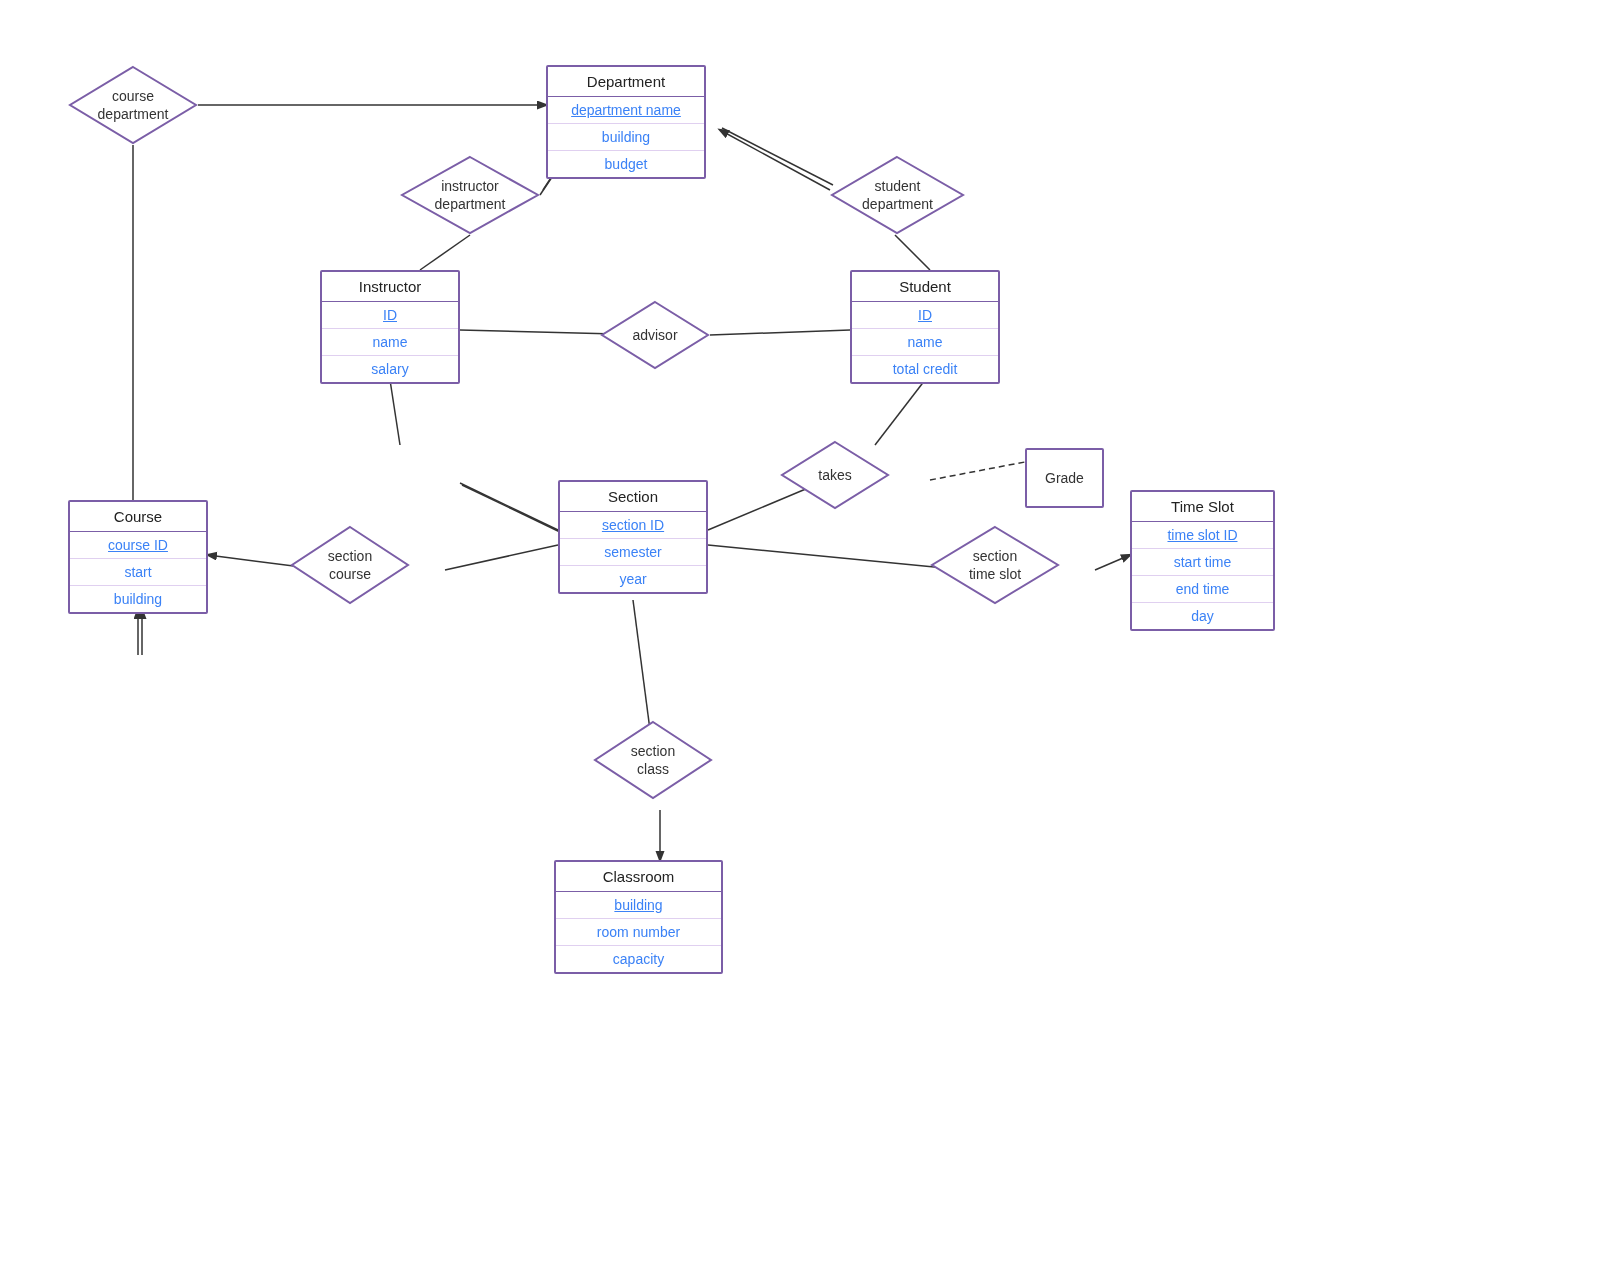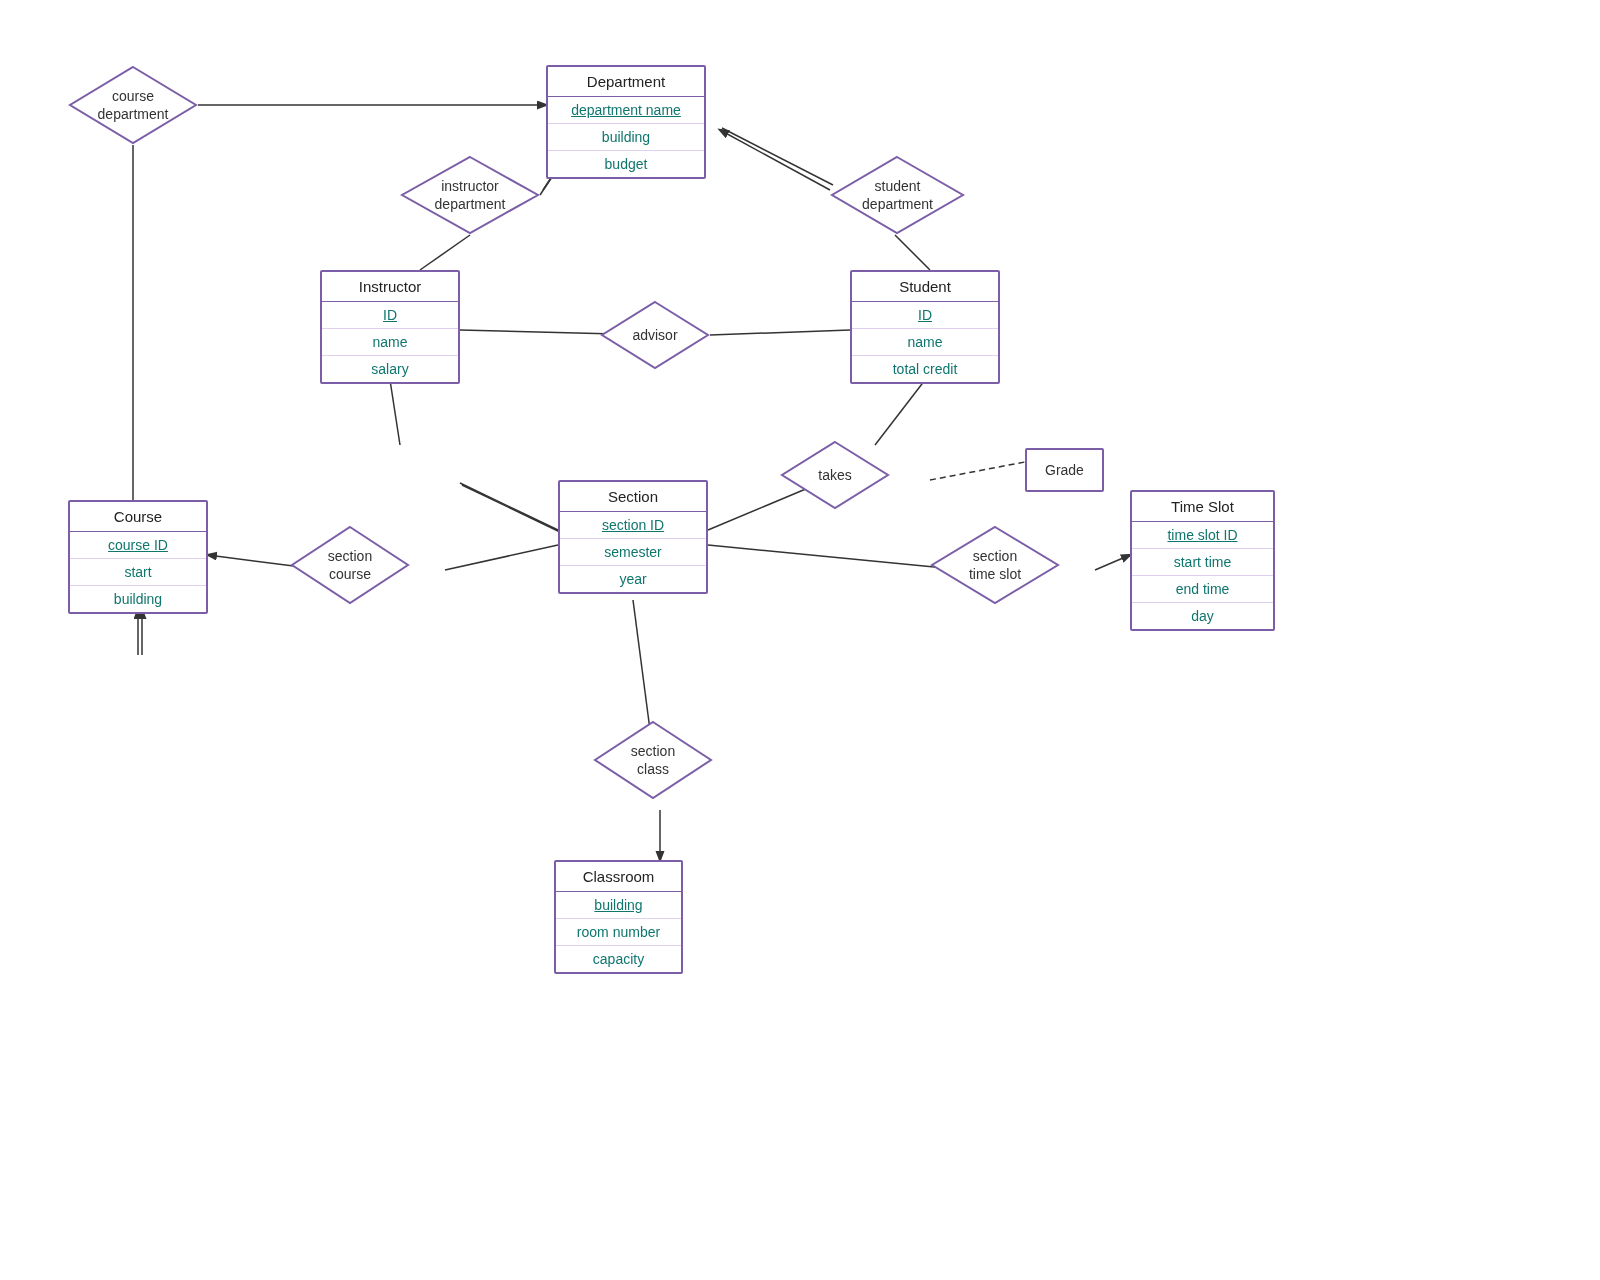--- a/index.html
+++ b/index.html
@@ -35,21 +35,21 @@
     .entity .entity-title {
       padding: 6px 12px;
       font-size: 15px;
       font-weight: 500;
       color: #222;
       border-bottom: 1px solid #7b5ea7;
     }
     .entity .entity-attr {
       padding: 5px 8px;
       font-size: 14px;
-      color: #0f766e;
+      color: #3b82f6;
       border-bottom: 1px solid #e0d0f0;
     }
     .entity .entity-attr:last-child {
       border-bottom: none;
     }
     .entity .entity-attr.pk {
       text-decoration: underline;
     }
     
     .diamond-wrap {
@@ -78,21 +78,21 @@
       font-size: 14px;
       color: #333;
       text-align: center;
       line-height: 1.3;
     }
     
     .grade-box {
       position: absolute;
       border: 2px solid #7b5ea7;
       background: #fff;
-      padding: 12px 18px;
+      padding: 20px 18px;
       font-size: 14px;
       color: #333;
       border-radius: 2px;
     }
   </style>
 </head>
 <body>
 
 <div class="diagram">
 
@@ -183,21 +183,21 @@
   </div>
 
   <div class="entity" style="left:1130px; top:490px; width:145px;">
     <div class="entity-title">Time Slot</div>
     <div class="entity-attr pk">time slot ID</div>
     <div class="entity-attr">start time</div>
     <div class="entity-attr">end time</div>
     <div class="entity-attr">day</div>
   </div>
 
-  <div class="entity" style="left:554px; top:860px; width:129px;">
+  <div class="entity" style="left:554px; top:860px; width:169px;">
     <div class="entity-title">Classroom</div>
     <div class="entity-attr pk">building</div>
     <div class="entity-attr">room number</div>
     <div class="entity-attr">capacity</div>
   </div>
 
   <div class="diamond-wrap" style="left:68px; top:65px; width:130px; height:80px;">
     <div class="diamond">
       <svg class="diamond-shape" viewBox="0 0 130 80" preserveAspectRatio="none">
         <polygon points="65,2 128,40 65,78 2,40" fill="white" stroke="#7b5ea7" stroke-width="2"></polygon>

